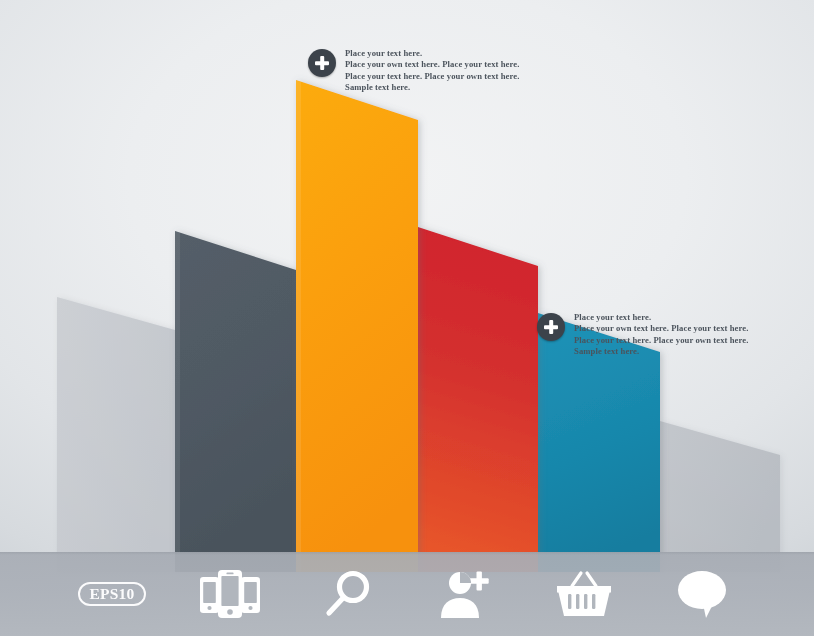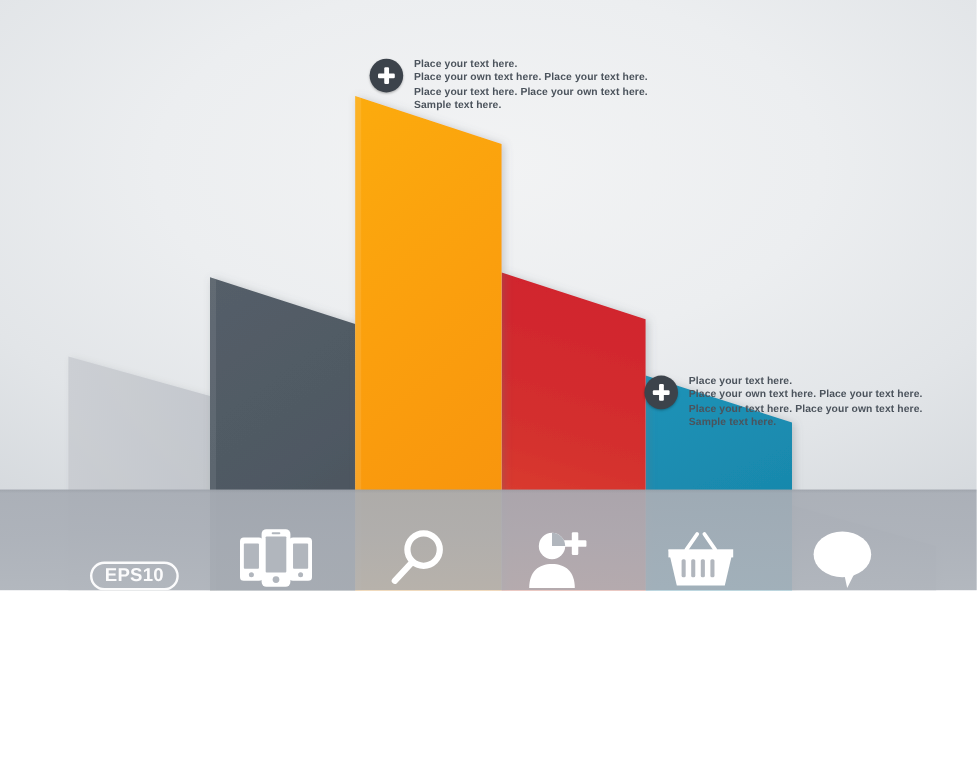--- a/index.html
+++ b/index.html
@@ -3,23 +3,23 @@
 <meta charset="utf-8">
 <style>
   html, body {
     margin: 0;
     padding: 0;
     background: #ffffff;
   }
   #stage {
     position: relative;
     width: 814px;
-    height: 492px;
+    height: 636px;
     overflow: hidden;
-    font-family: Liberation Sans, sans-serif;
+    font-family: Liberation Serif, serif;
     background:
       radial-gradient(ellipse 90% 80% at 50% 28%, #f2f3f4 0%, #eceef0 38%, #e2e5e8 66%, #d6dade 88%, #ccd1d6 100%);
   }
 
   
   #chart-svg {
     position: absolute;
     left: 0;
     top: 0;
     width: 814px;
@@ -91,21 +91,21 @@
     content: "";
     position: absolute;
     left: 0; top: 0; right: 0;
     height: 3px;
     background: linear-gradient(180deg, rgba(120,126,134,0.22), rgba(120,126,134,0));
   }
   .bar-slot {
     width: 118px;
     height: 84px;
     display: flex;
-    align-items: flex-end;
+    align-items: center;
     justify-content: center;
   }
   .eps-badge {
     border: 2.4px solid #fbfbfc;
     border-radius: 13px;
     color: #fbfbfc;
     font-size: 15.5px;
     font-weight: bold;
     letter-spacing: 0.2px;
     padding: 2px 10px 3px 10px;

